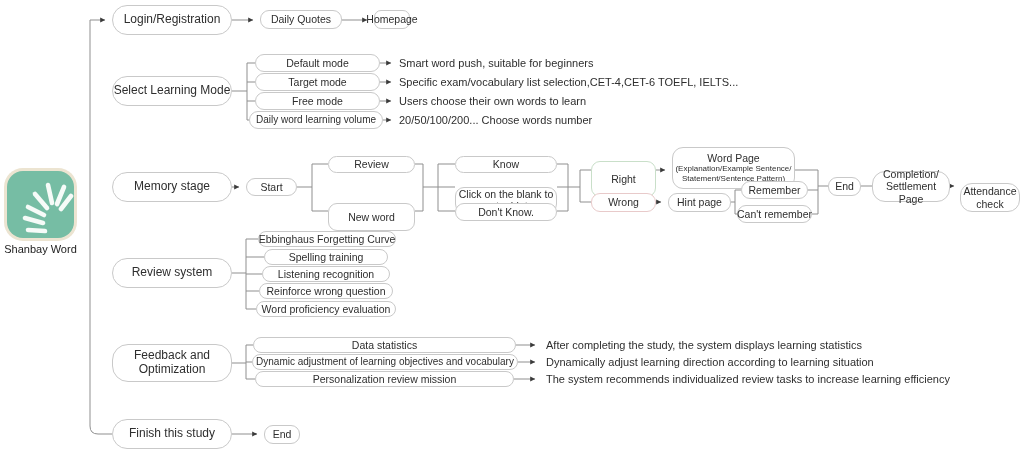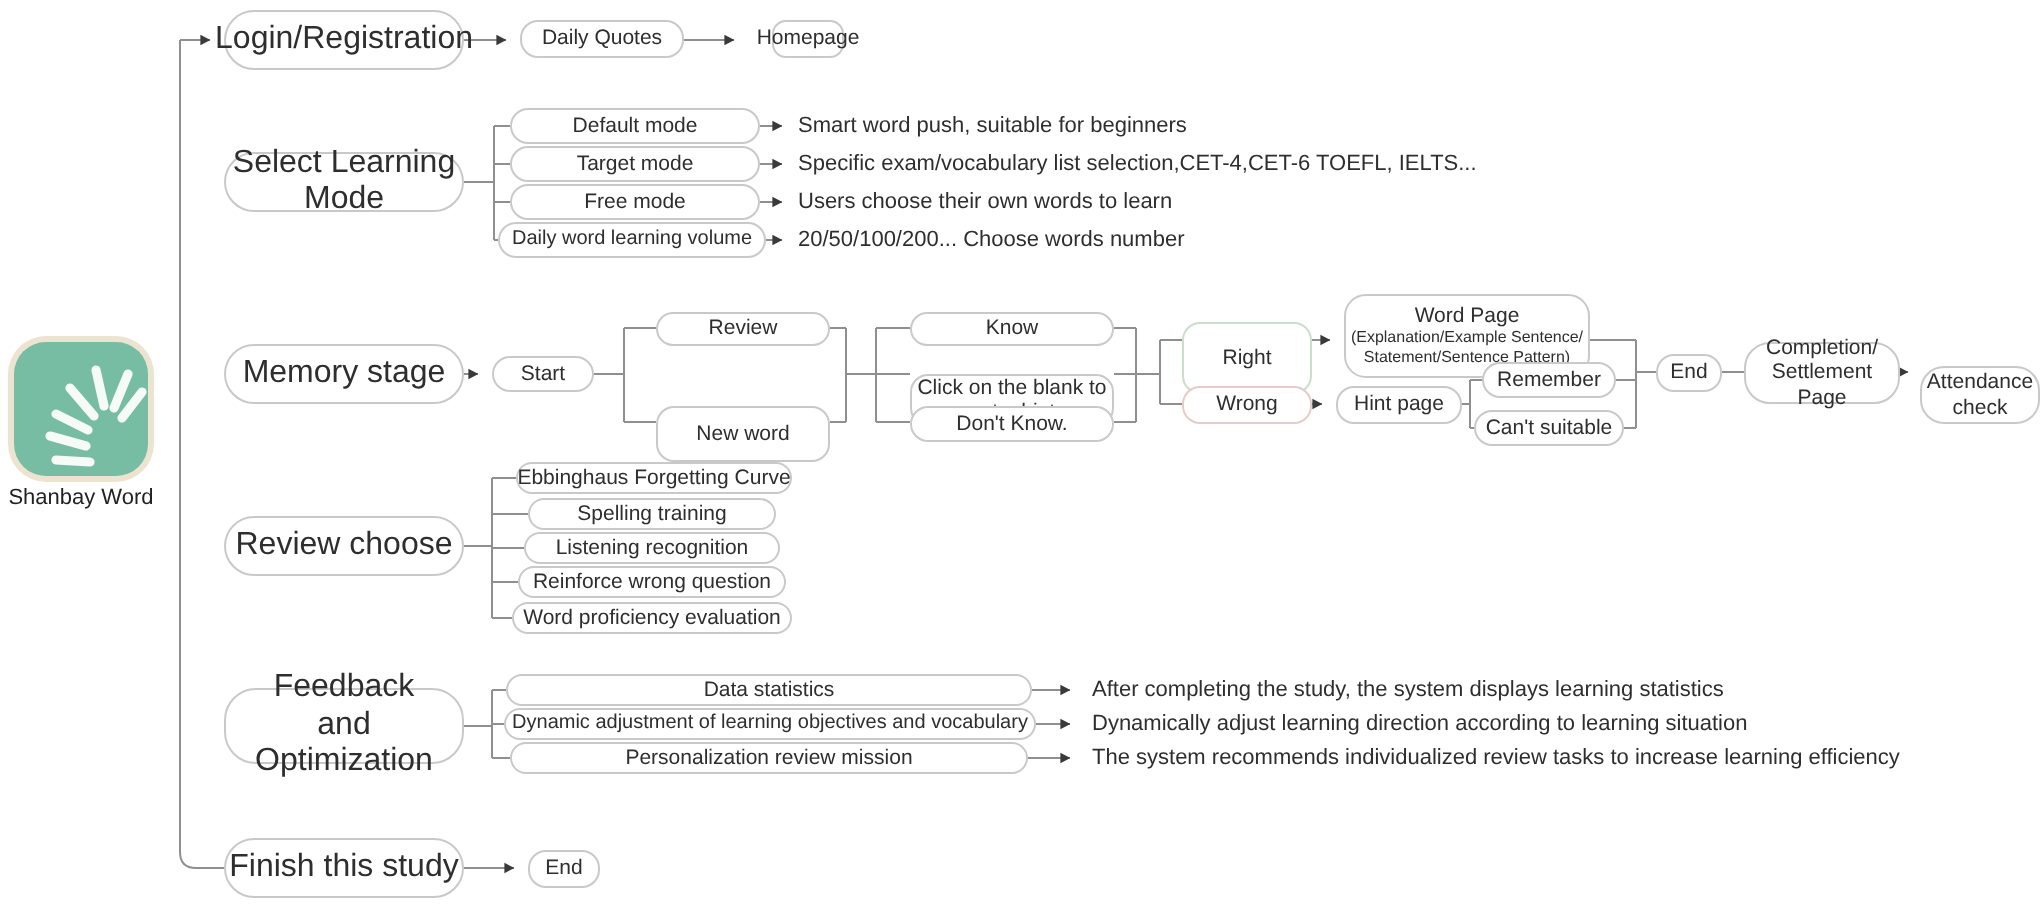--- a/index.html
+++ b/index.html
@@ -6,21 +6,21 @@
   .canvas{
     position:relative;width:1022px;height:455px;background:#ffffff;
     font-family:"Liberation Sans","DejaVu Sans",sans-serif;color:#2e2e2e;overflow:hidden;
   }
   svg.wires{position:absolute;left:0;top:0;z-index:0;}
   .node{
     position:absolute;z-index:2;box-sizing:border-box;background:#fff;
     border:1px solid #c9c9c9;display:flex;align-items:center;justify-content:center;
     text-align:center;line-height:1.15;color:#2e2e2e;
   }
-  .stage{border-radius:16px;font-size:16px;}
+  .stage{border-radius:16px;font-size:12px;}
   .pill{border-radius:9px;font-size:10.5px;white-space:nowrap;}
   .pill.wrap{white-space:normal;margin-top:12px;}
   .sm{font-size:10px;}
   .right-b{border-color:#c9dfc9;}
   .wrong-b{border-color:#e8caca;}
   .wordpage{flex-direction:column;border-radius:11px;padding:1px 0;}
   .wordpage .t{font-size:10.5px;}
   .wordpage .s{font-size:8px;line-height:1.2;}
   .desc{position:absolute;z-index:2;font-size:11px;white-space:nowrap;line-height:14px;}
   .appicon{
@@ -88,26 +88,26 @@
         <line x1="50" y1="33" x2="57" y2="16"></line>
         <line x1="54" y1="38" x2="64" y2="25"></line>
       </g>
     </svg>
   </div>
   <div class="applabel">Shanbay Word</div>
 
   <div class="node stage" style="left:112px;top:5px;width:120px;height:30px;">Login/Registration</div>
   <div class="node stage" style="left:112px;top:76px;width:120px;height:30px;">Select Learning Mode</div>
   <div class="node stage" style="left:112px;top:172px;width:120px;height:30px;">Memory stage</div>
-  <div class="node stage" style="left:112px;top:258px;width:120px;height:30px;">Review choose</div>
+  <div class="node stage" style="left:112px;top:258px;width:120px;height:30px;">Review system</div>
   <div class="node stage" style="left:112px;top:344px;width:120px;height:38px;white-space:normal;padding:0 14px;">Feedback and Optimization</div>
   <div class="node stage" style="left:112px;top:419px;width:120px;height:30px;">Finish this study</div>
 
   <div class="node pill" style="left:260px;top:10px;width:82px;height:19px;">Daily Quotes</div>
-  <div class="node pill" style="left:374px;top:10px;width:36px;height:19px;border-radius:7px;margin-left:12px;">Homepage</div>
+  <div class="node pill" style="left:374px;top:10px;width:36px;height:19px;border-radius:7px;">Homepage</div>
 
   <div class="node pill" style="left:255px;top:54px;width:125px;height:18px;">Default mode</div>
   <div class="node pill" style="left:255px;top:73px;width:125px;height:18px;">Target mode</div>
   <div class="node pill sm" style="left:249px;top:111px;width:134px;height:18px;">Daily word learning volume</div>
   <div class="node pill" style="left:255px;top:92px;width:125px;height:18px;">Free mode</div>
   <div class="desc" style="left:399px;top:56px;">Smart word push, suitable for beginners</div>
   <div class="desc" style="left:399px;top:75px;">Specific exam/vocabulary list selection,CET-4,CET-6 TOEFL, IELTS...</div>
   <div class="desc" style="left:399px;top:94px;">Users choose their own words to learn</div>
   <div class="desc" style="left:399px;top:113px;">20/50/100/200... Choose words number</div>
 
@@ -119,21 +119,21 @@
   <div class="node pill" style="left:455px;top:203px;width:102px;height:18px;">Don't Know.</div>
   <div class="node pill right-b" style="left:591px;top:161px;width:65px;height:36px;">Right</div>
   <div class="node pill wrong-b" style="left:591px;top:193px;width:65px;height:19px;">Wrong</div>
   <div class="node wordpage" style="left:672px;top:147px;width:123px;height:42px;">
     <span class="t">Word Page</span>
     <span class="s">(Explanation/Example Sentence/</span>
     <span class="s">Statement/Sentence Pattern)</span>
   </div>
   <div class="node pill" style="left:668px;top:193px;width:63px;height:19px;">Hint page</div>
   <div class="node pill" style="left:741px;top:181px;width:67px;height:18px;">Remember</div>
-  <div class="node pill" style="left:737px;top:205px;width:75px;height:18px;">Can't suitable</div>
+  <div class="node pill" style="left:737px;top:205px;width:75px;height:18px;">Can't remember</div>
   <div class="node pill" style="left:828px;top:177px;width:33px;height:19px;">End</div>
   <div class="node wordpage" style="left:872px;top:171px;width:78px;height:31px;border-radius:13px;">
     <span class="t">Completion/</span>
     <span class="t">Settlement Page</span>
   </div>
   <div class="node pill wrap" style="left:960px;top:171px;width:60px;height:29px;border-radius:12px;">Attendance check</div>
 
   <div class="node pill" style="left:258px;top:231px;width:138px;height:16px;">Ebbinghaus Forgetting Curve</div>
   <div class="node pill" style="left:262px;top:266px;width:128px;height:16px;">Listening recognition</div>
   <div class="node pill" style="left:264px;top:249px;width:124px;height:16px;">Spelling training</div>

